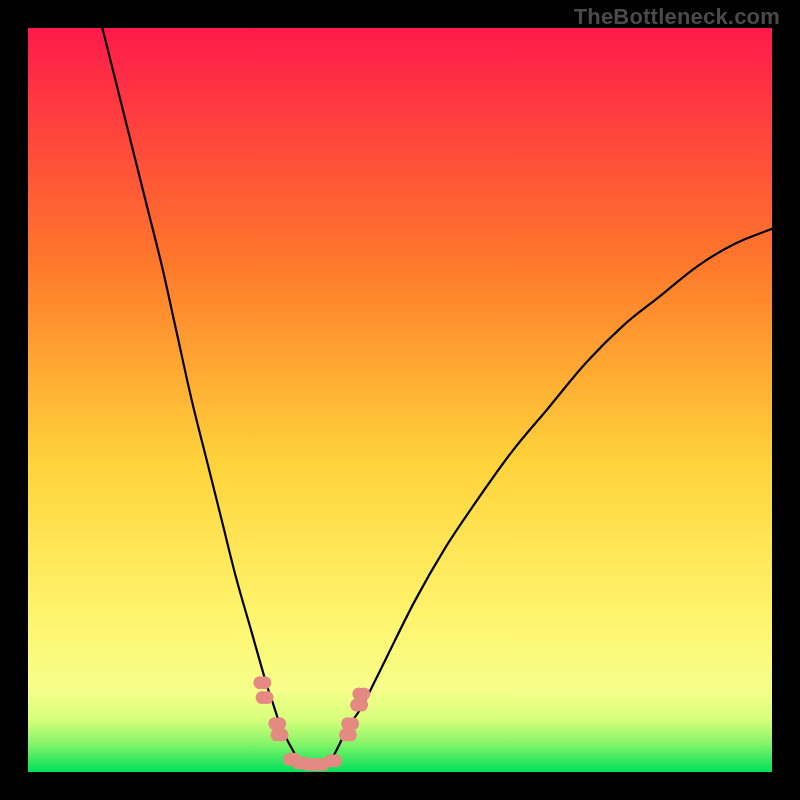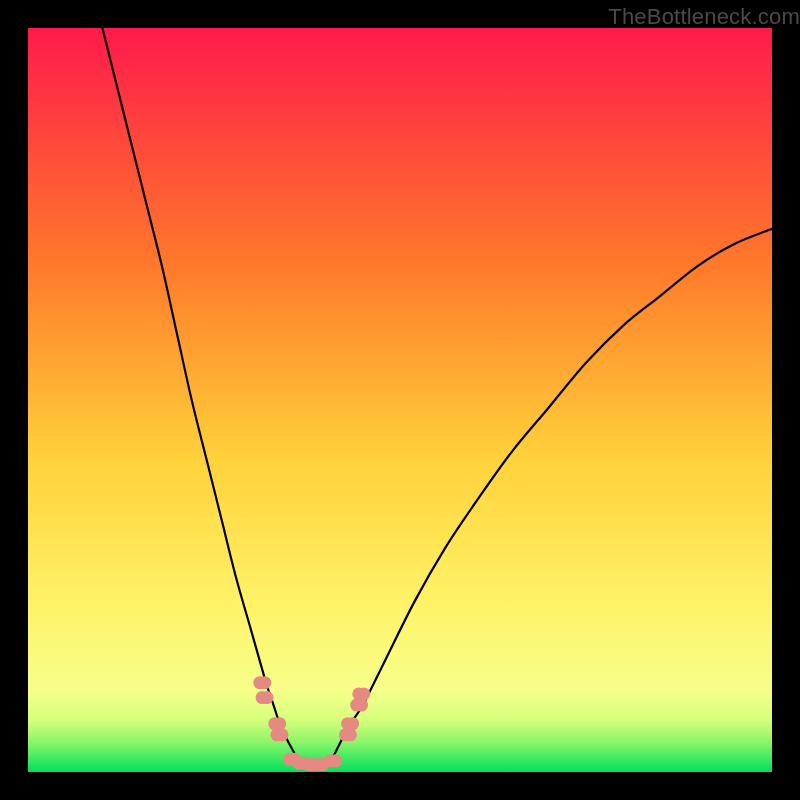--- a/index.html
+++ b/index.html
@@ -12,24 +12,24 @@
   }
   .frame {
     position: relative;
     width: 800px;
     height: 800px;
     background: #000;
   }
   .watermark {
     position: absolute;
     top: 4px;
-    right: 0;
+    right: 20px;
     color: #4a4a4a;
     font-size: 22px;
-    font-weight: 400;
+    font-weight: 700;
     letter-spacing: 0.2px;
     z-index: 5;
   }
   .plot-area {
     position: absolute;
     left: 28px;
     top: 28px;
     width: 744px;
     height: 744px;
   }

